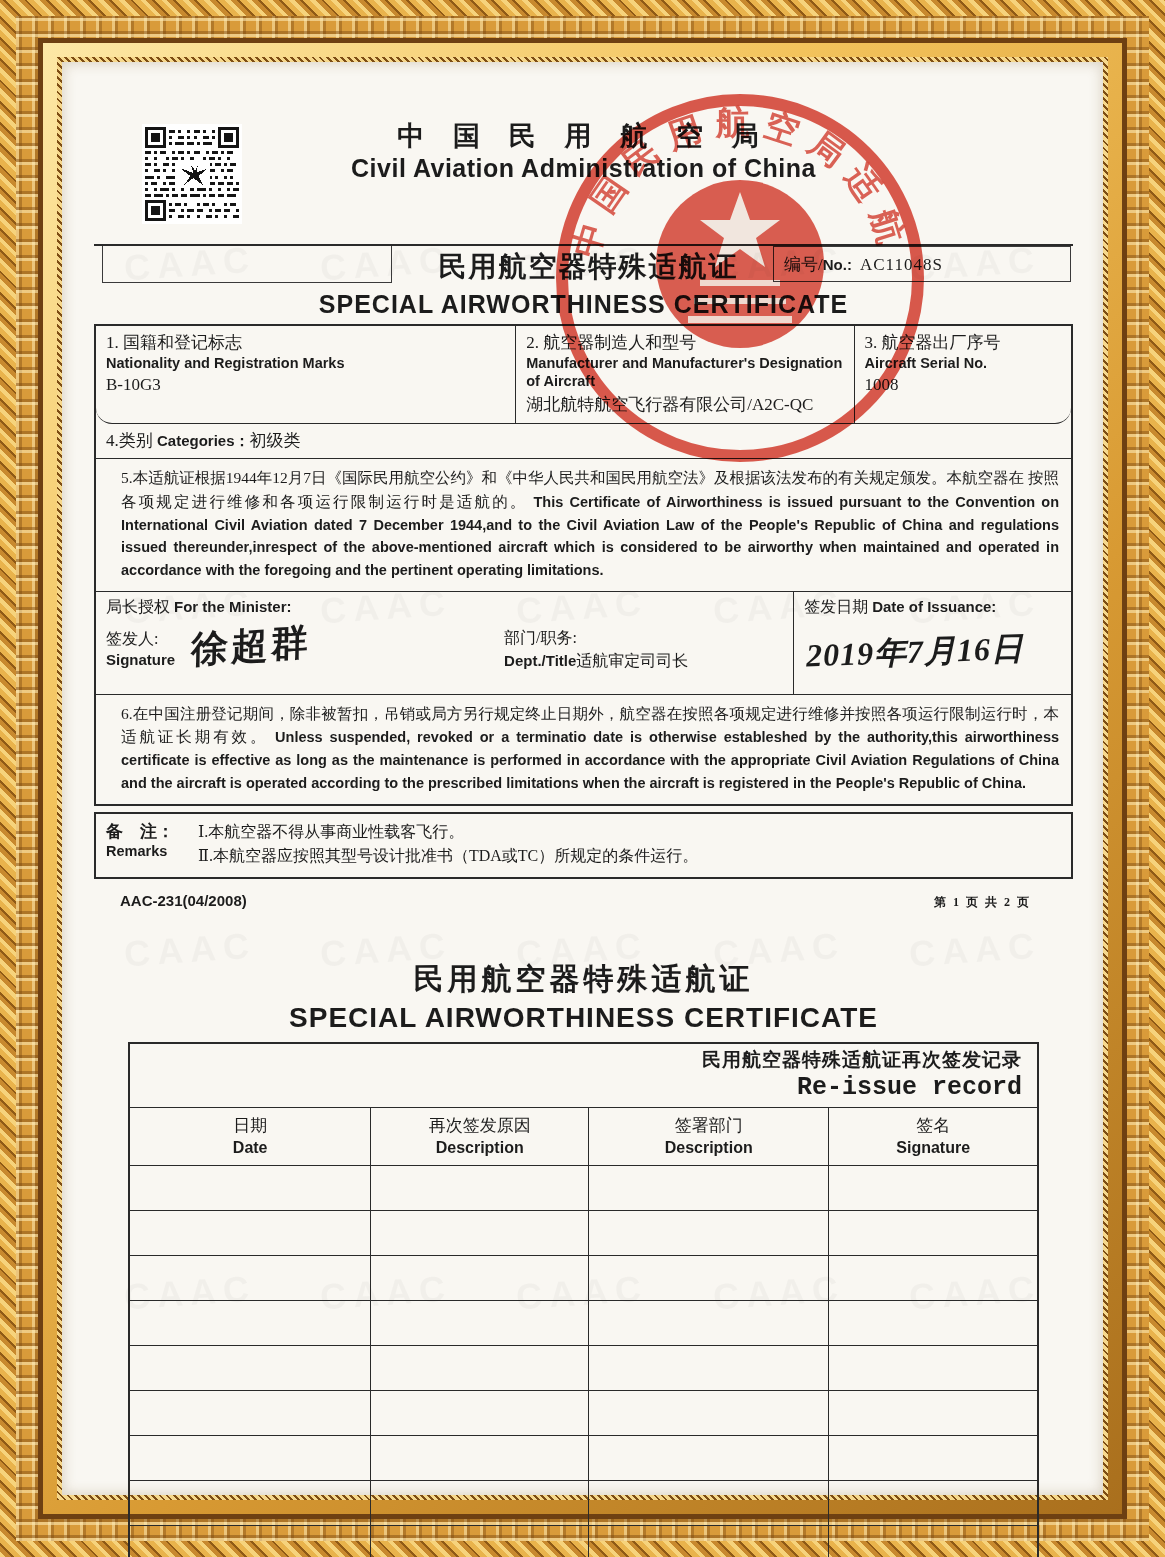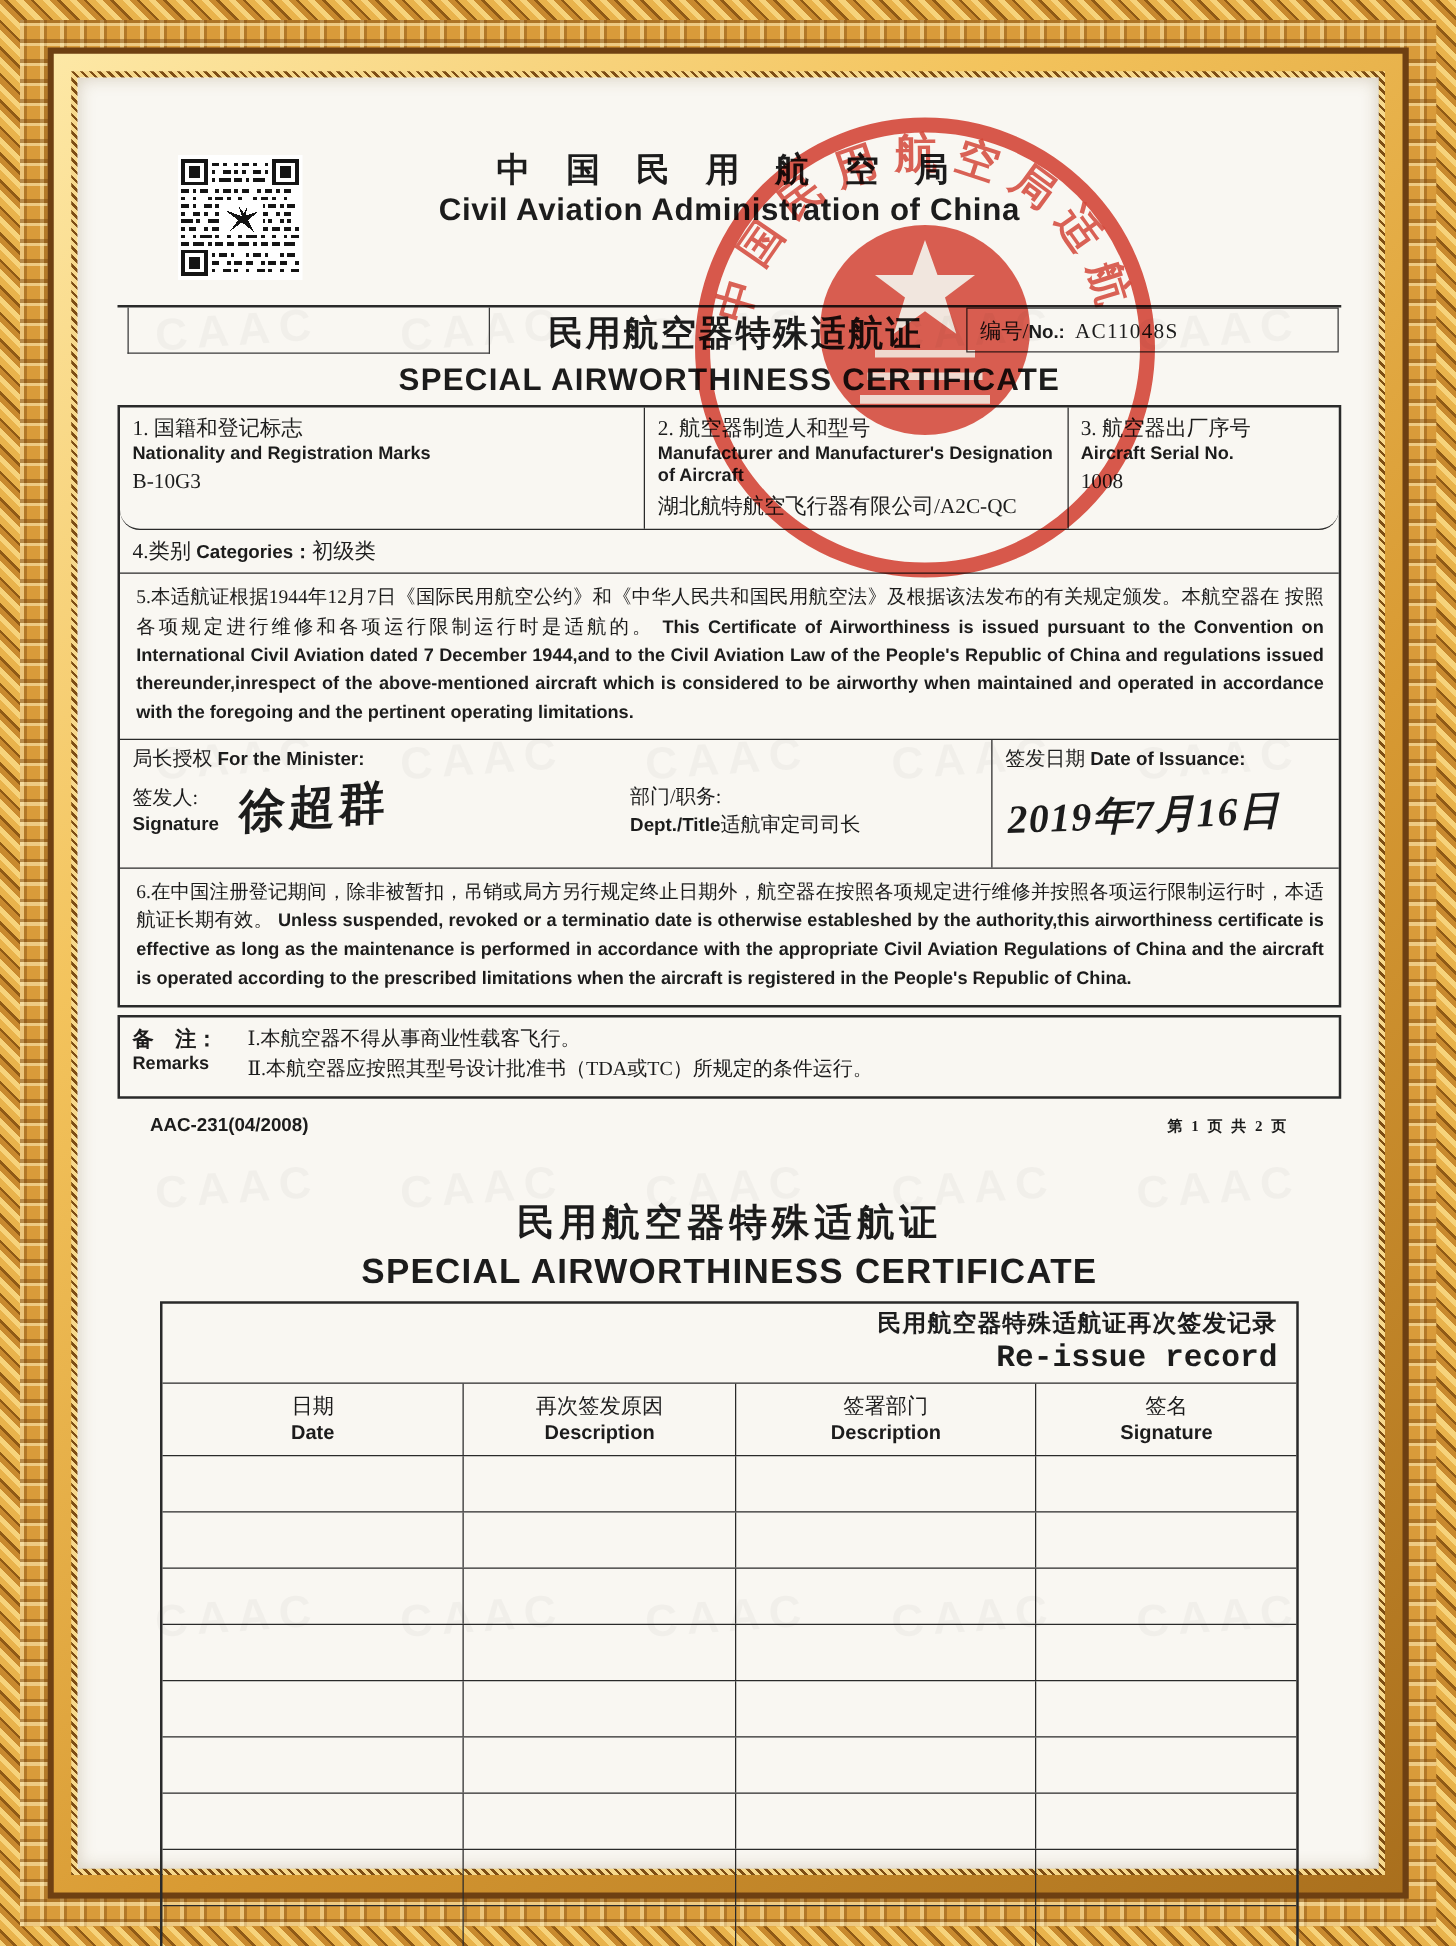--- a/index.html
+++ b/index.html
@@ -55,21 +55,21 @@
   .trow:last-child{border-bottom:none;}
   .r1{grid-template-columns:43% 34.7% 23.3%;min-height:72px;border-radius:16px;}
   .r4{grid-template-columns:71.5% 28.5%;min-height:102px;}
   .tcell{padding:5px 10px 7px 10px;}
   .tcell + .tcell{border-left:1.5px solid #2a2a2a;}
   .fcn{font-size:17px;}
   .fen{font-size:14.5px;font-family:"Liberation Sans","DejaVu Sans",sans-serif;font-weight:bold;line-height:1.25;}
   .fval{font-size:17px;margin-top:3px;}
   .r2cell{padding:5px 10px 6px 10px;font-size:17px;min-height:22px;}
   .r2cell .en{font-size:15px;}
-  .para{padding:7px 12px 9px 13px;font-size:15px;line-height:1.5;text-align:justify;min-height:90px;}
+  .para{padding:7px 12px 9px 25px;font-size:15px;line-height:1.5;text-align:justify;min-height:90px;}
   .para .pcn{font-size:15.5px;}
   .para .pen{font-family:"Liberation Sans","DejaVu Sans",sans-serif;font-weight:bold;font-size:14.5px;}
   
   .min-label{font-size:16px;}
   .min-label .en, .date-label .en{font-size:15px;}
   .min-line{display:flex;align-items:center;margin-top:8px;}
   .sig-label{font-size:16px;line-height:1.3;}
   .sig-label .en{font-size:15px;font-weight:bold;}
   .sig-hand{font-size:37px;font-weight:600;margin:-6px 0 0 16px;transform:rotate(-4deg) skewX(-5deg);letter-spacing:3px;}
   .dept{margin-left:auto;margin-right:14%;font-size:16px;line-height:1.45;}

